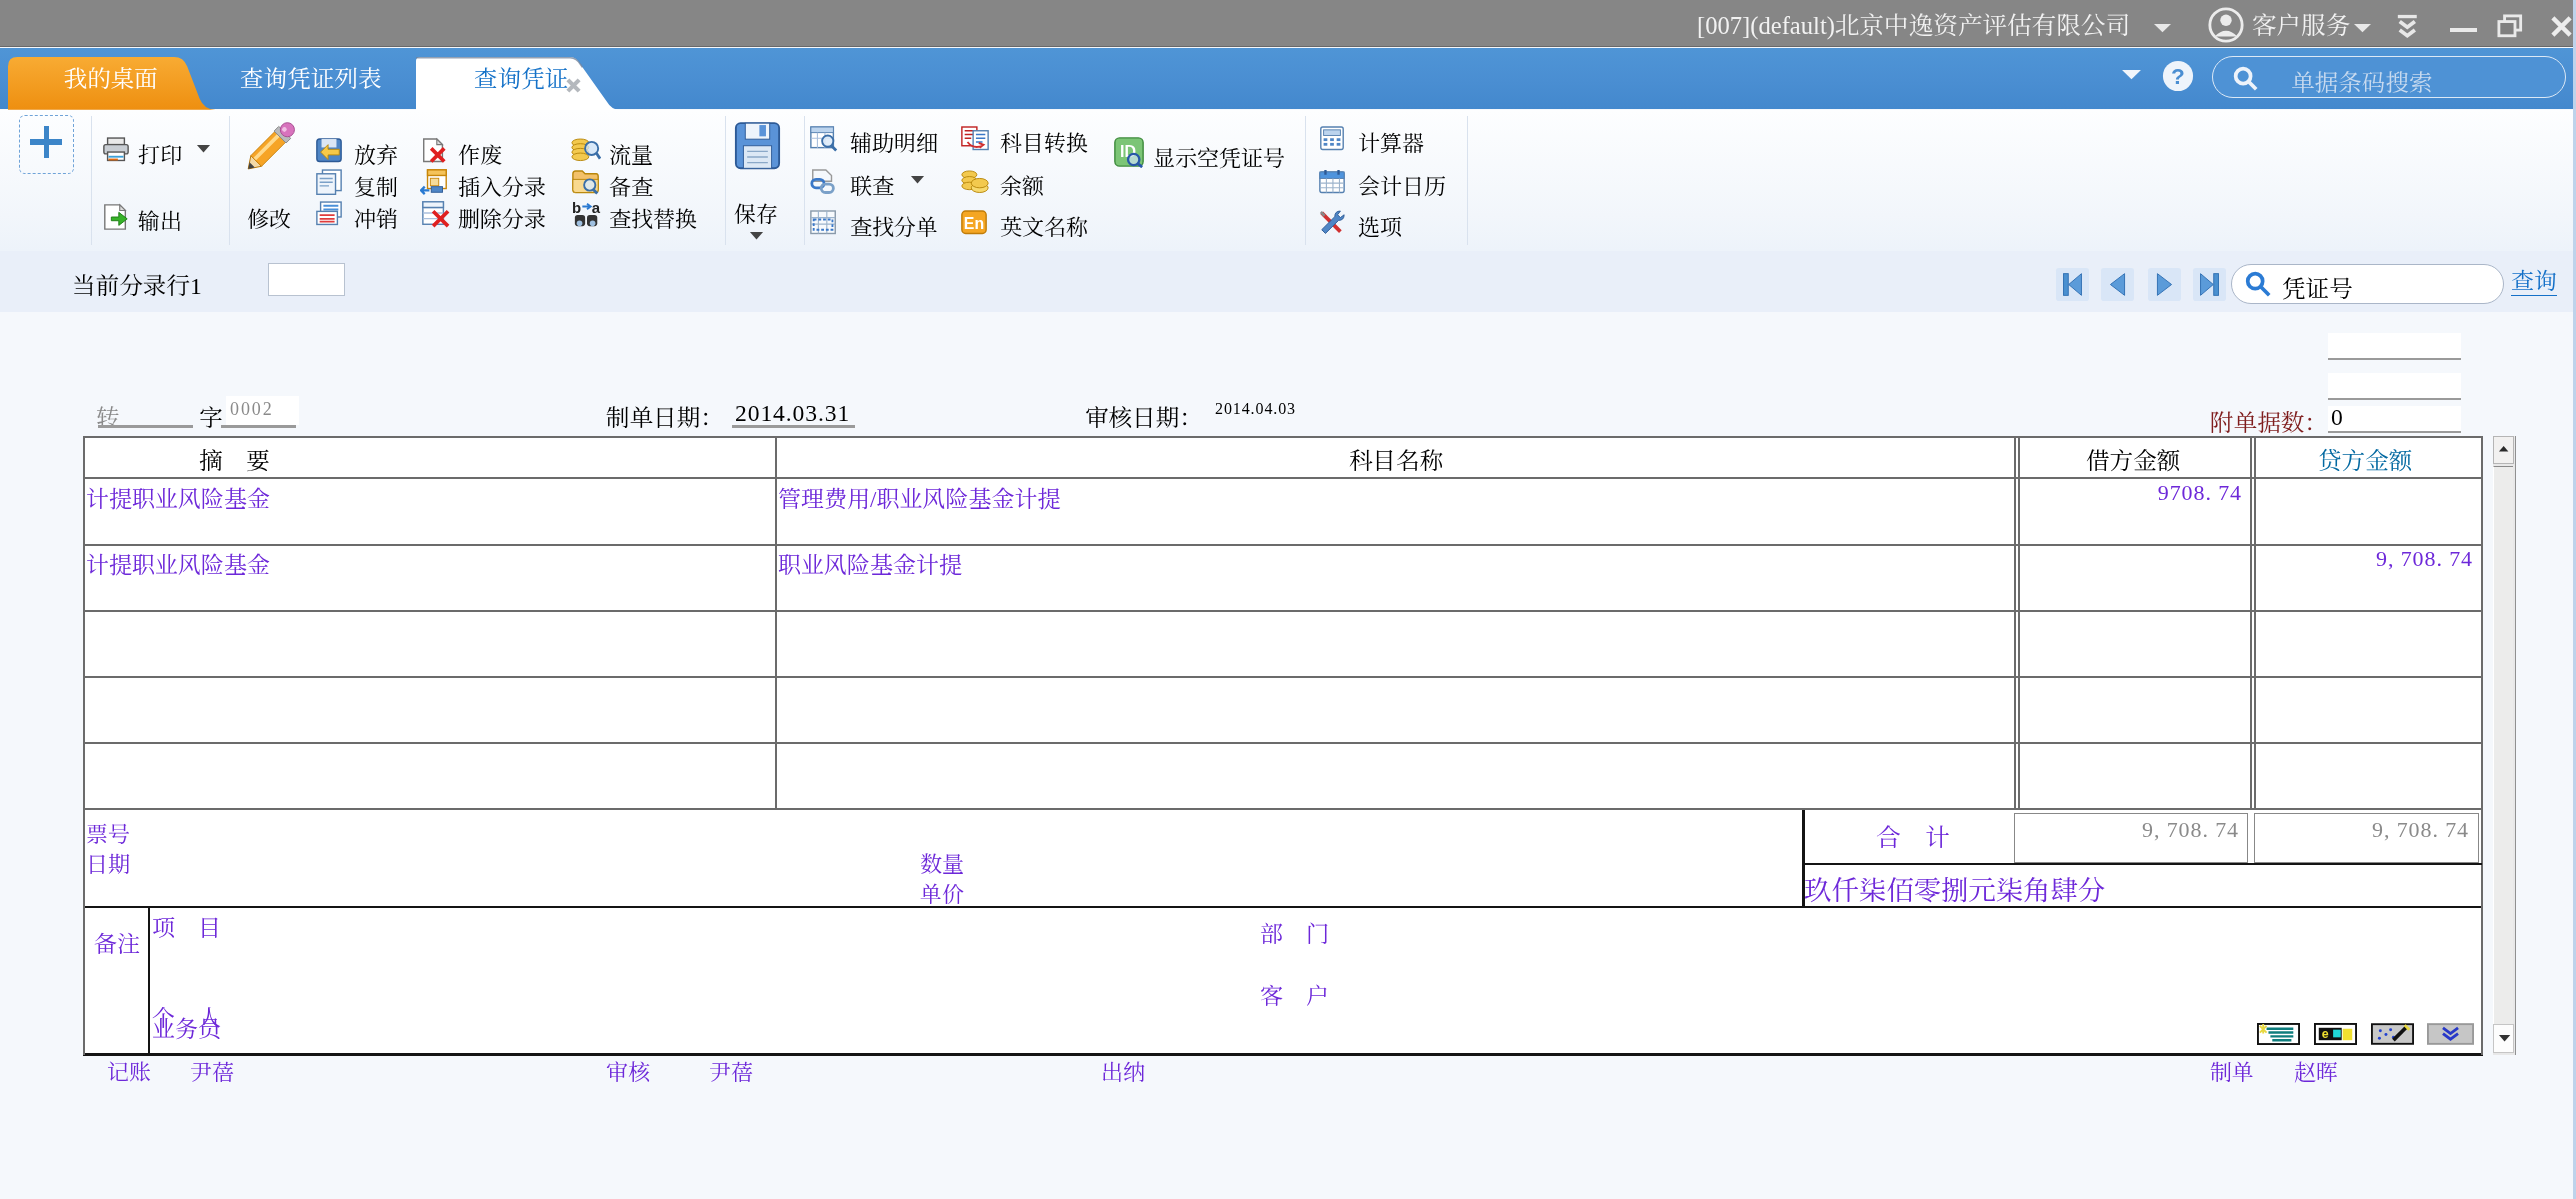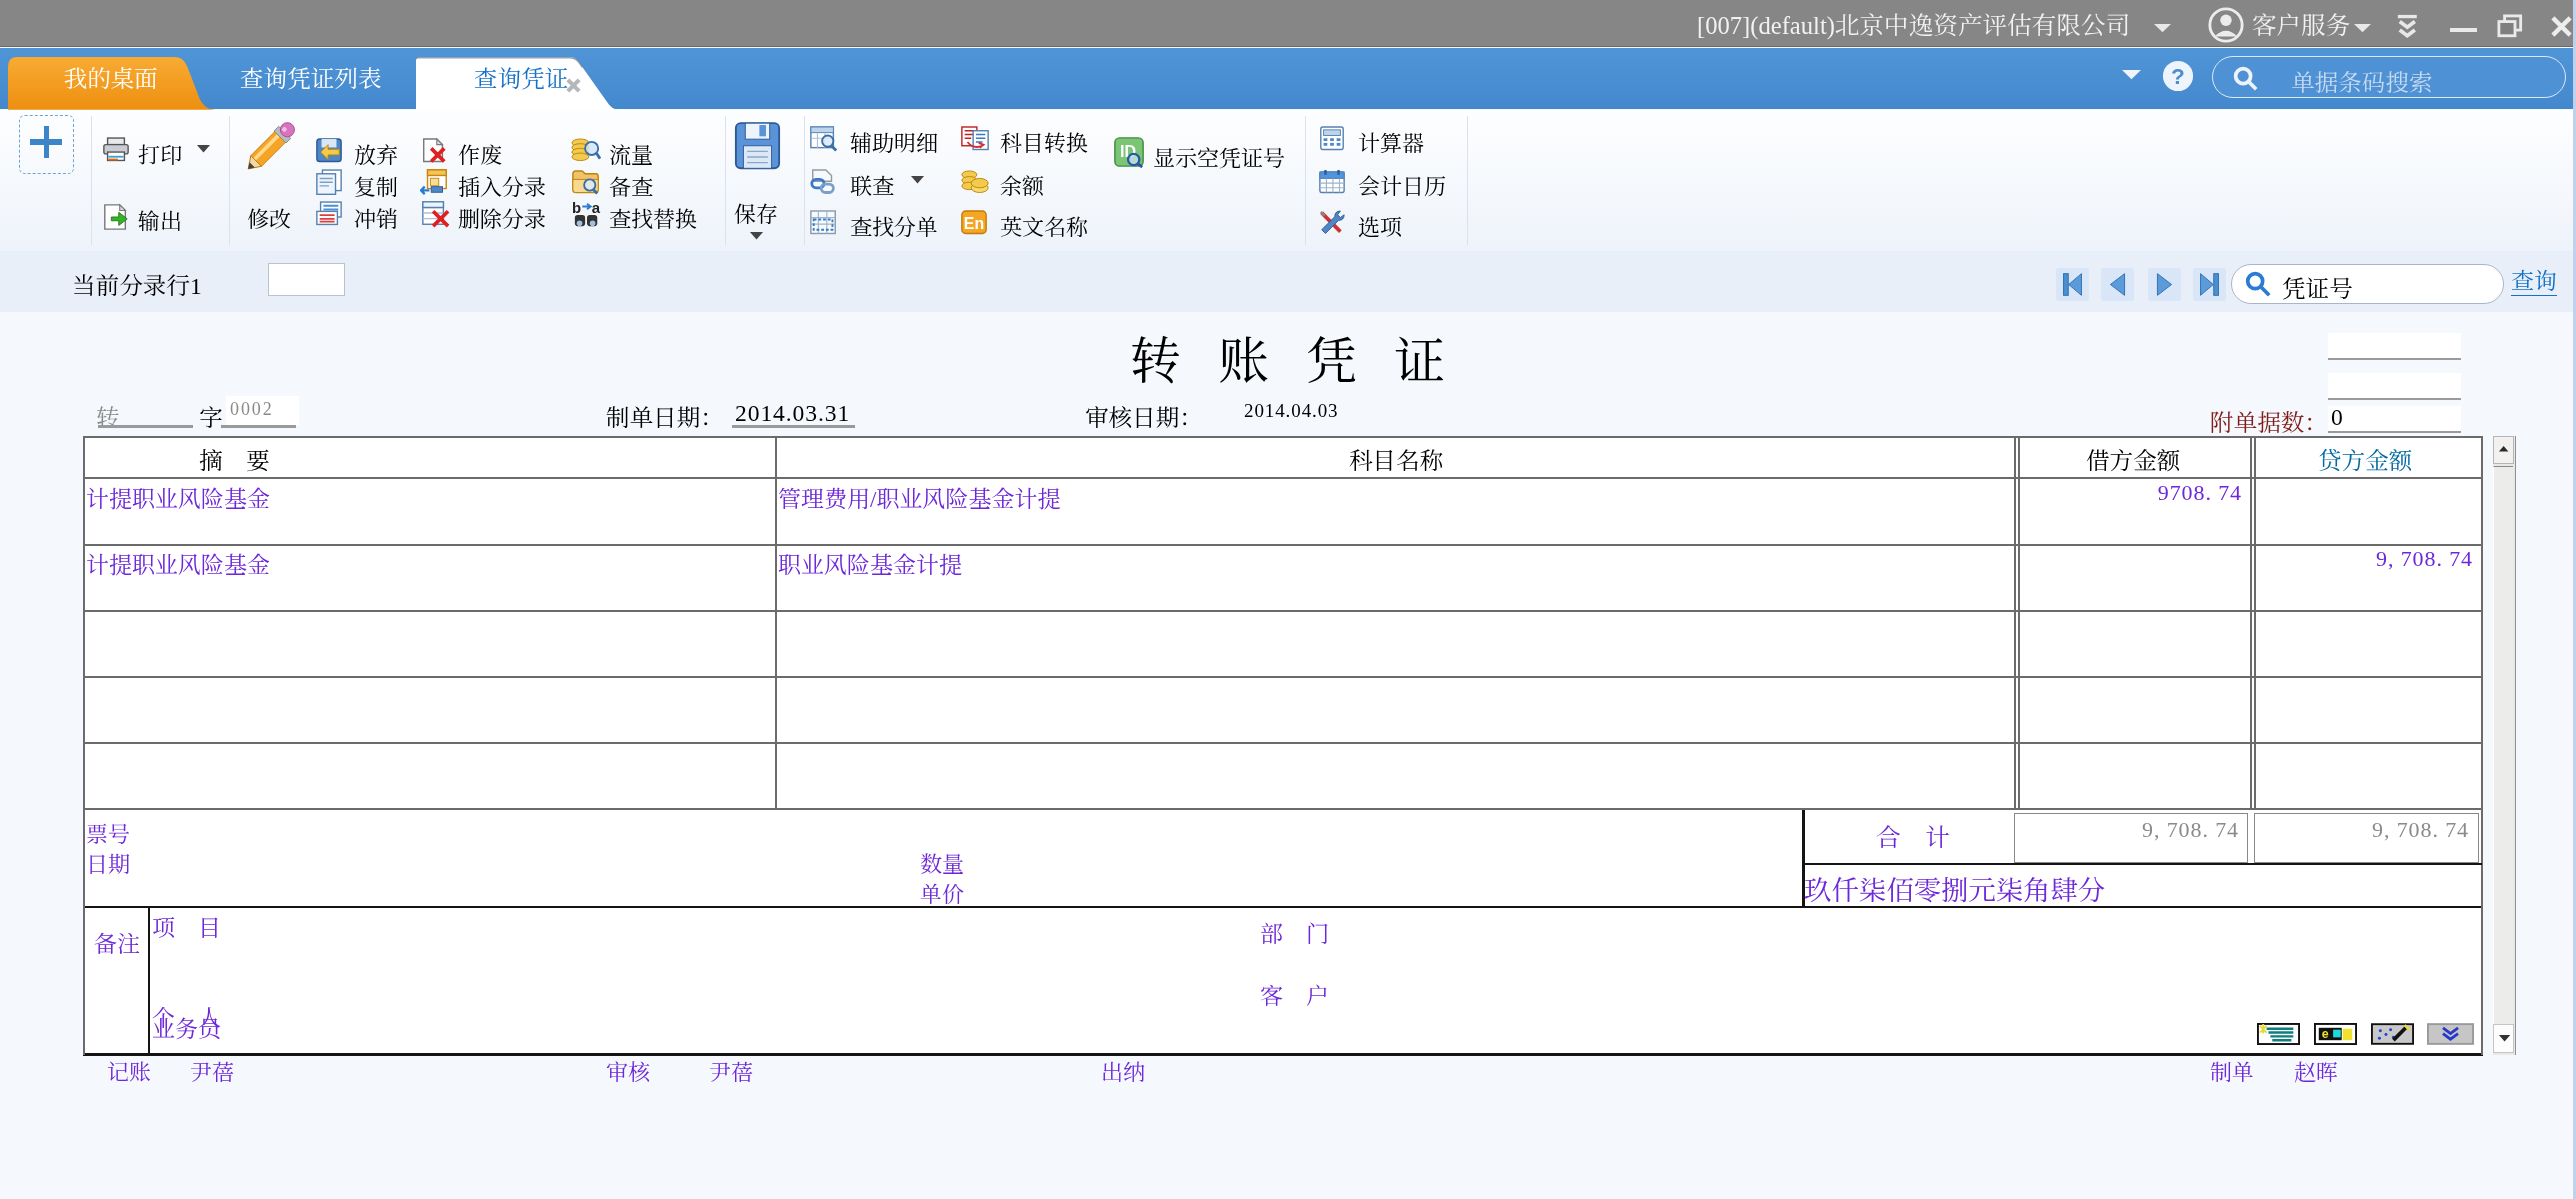--- a/index.html
+++ b/index.html
@@ -310,32 +310,31 @@
       </svg></div>
   <div class="abs" style="left:2231px;top:13.2px;width:271px;height:38px;background:#fff;border:1.9px solid #aab6c8;border-radius:21px;"></div>
   <svg class="abs" style="left:2244px;top:19px;" width="28" height="28" viewBox="0 0 30 30">
     <circle cx="12" cy="12" r="8" fill="none" stroke="#2b7bd4" stroke-width="4"></circle>
     <path d="M18 18 L27 27" stroke="#2b7bd4" stroke-width="4"></path>
   </svg>
   <div class="abs ser" style="left:2282px;top:19px;font-size:23.6px;color:#000;">凭证号</div>
   <div class="abs ser" style="left:2511px;top:19px;font-size:23px;color:#1470c8;border-bottom:1.9px solid #1470c8;line-height:24.6px;">查询</div>
 </div>
 <div class="abs" id="content">
-  <div class="abs ser" style="left:1130px;top:7.6px;font-size:51px;letter-spacing:37px;color:#000;">转账凭证</div>
   <div class="abs ser gray" style="left:96px;top:87px;font-size:23.6px;">转</div>
   <div class="abs" style="left:98px;top:113px;width:95px;height:2.8px;background:#9a9a9a;"></div>
   <div class="abs ser" style="left:199px;top:87px;font-size:23.6px;color:#000;">字</div>
   <div class="abs" style="left:226px;top:84px;width:73px;height:29px;background:#fff;"></div>
   <div class="abs ser gray" style="left:230px;top:87px;font-size:18px;letter-spacing:1.9px;">0002</div>
   <div class="abs" style="left:221px;top:113px;width:75px;height:2.8px;background:#9a9a9a;"></div>
   <div class="abs ser" style="left:606px;top:87px;font-size:23.6px;color:#000;">制单日期：</div>
   <div class="abs ser" style="left:735px;top:88px;font-size:23.6px;color:#000;letter-spacing:0.9px;">2014.03.31</div>
   <div class="abs" style="left:732px;top:113px;width:123px;height:2.8px;background:#9a9a9a;"></div>
   <div class="abs ser" style="left:1085px;top:87px;font-size:23.6px;color:#000;">审核日期：</div>
-  <div class="abs ser" style="left:1215px;top:88px;font-size:19px;color:#000;letter-spacing:0.9px;margin-left:29px;">2014.04.03</div>
+  <div class="abs ser" style="left:1215px;top:88px;font-size:16px;color:#000;letter-spacing:0.9px;">2014.04.03</div>
   <div class="abs ser" style="left:2210px;top:92px;font-size:23.6px;color:#7f1d1d;">附单据数：</div>
   <div class="abs ser" style="left:2331px;top:92px;font-size:23.6px;color:#000;z-index:3;">0</div>
   <div class="abs" style="left:2328px;top:21px;width:133px;height:24.6px;background:#fff;border-bottom:2.8px solid #9a9a9a;"></div>
   <div class="abs" style="left:2328px;top:61px;width:133px;height:24.6px;background:#fff;border-bottom:2.8px solid #9a9a9a;"></div>
   <div class="abs" style="left:2328px;top:94px;width:133px;height:24.6px;background:#fff;border-bottom:2.8px solid #9a9a9a;"></div>
 
   <div class="abs" style="left:83px;top:124px;width:2398px;height:619px;background:#fff;"></div>
 
   <div class="gl" style="left:83px;top:124px;width:2400px;height:1.9px;"></div>
   <div class="gl" style="left:83px;top:165px;width:2400px;height:1.9px;"></div>

